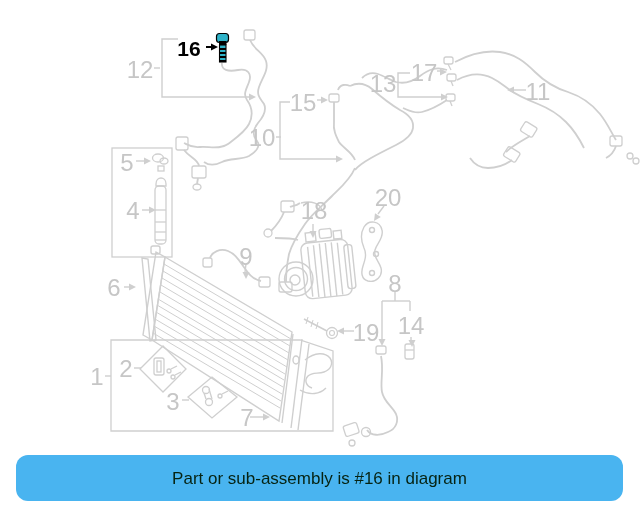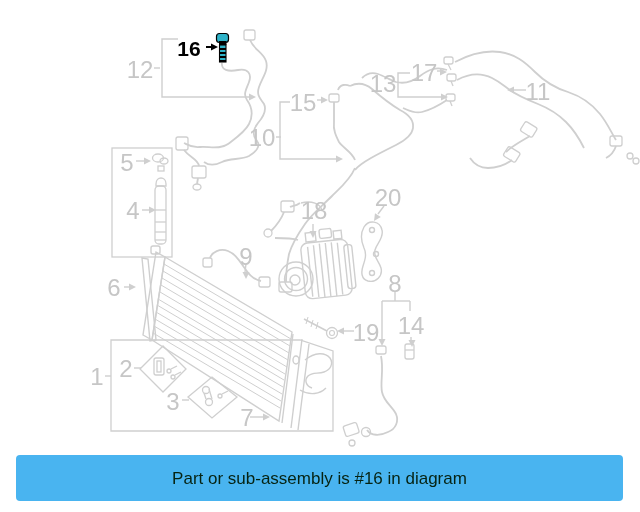--- a/index.html
+++ b/index.html
@@ -264,17 +264,17 @@
     <rect class="hl-fill" x="216.5" y="33.5" width="12" height="9" rx="3" fill="#2fb3c9" stroke="#000" stroke-width="1.2"></rect>
     <rect x="219" y="41" width="7.5" height="4" fill="#000"></rect>
     <rect class="hl-fill" x="219.5" y="45" width="6.5" height="17" fill="#2fb3c9" stroke="#000" stroke-width="1.1"></rect>
     <rect x="219.5" y="48" width="6.5" height="2" fill="#000"></rect>
     <rect x="219.5" y="52" width="6.5" height="2" fill="#000"></rect>
     <rect x="219.5" y="56" width="6.5" height="2" fill="#000"></rect>
     <rect x="219.5" y="60" width="6.5" height="2" fill="#000"></rect>
   </g>
 </svg>
 
-<div class="banner" style="background: rgb(73, 180, 240); color: rgb(6, 35, 18);">
+<div class="banner" style="background: rgb(73, 180, 240); color: rgb(6, 35, 18); border-radius: 12px;">
   <div>Part or sub-assembly is #16 in diagram</div>
 </div>
 
 </div>
 
 </body></html>

